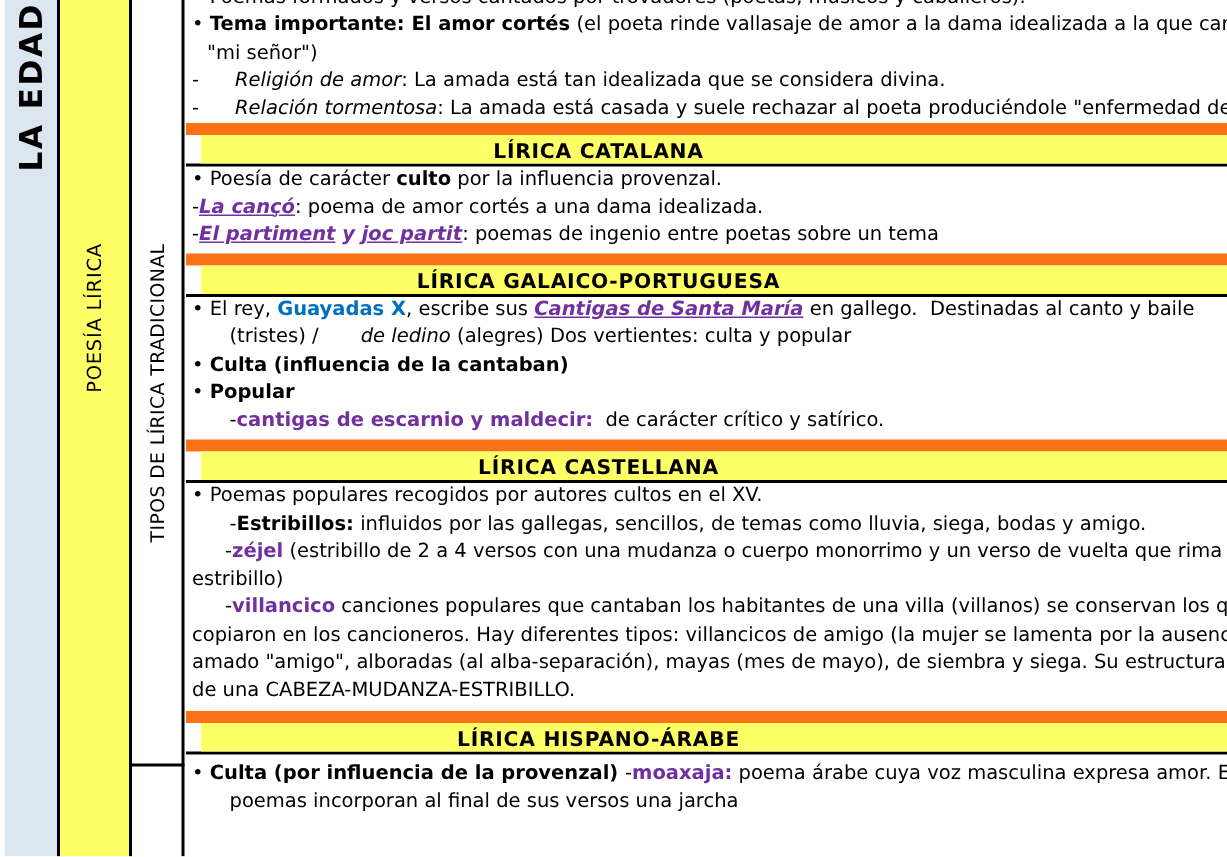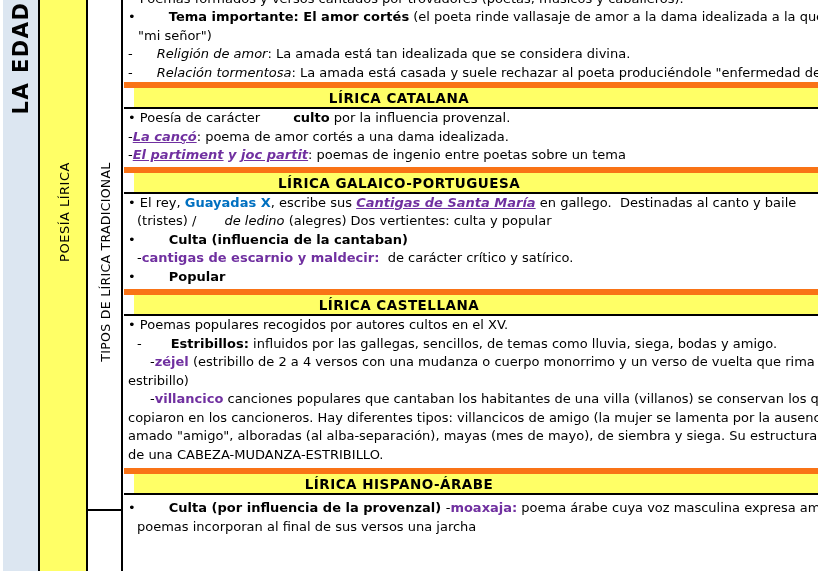--- a/index.html
+++ b/index.html
@@ -17,33 +17,33 @@
     position:absolute;transform:translate(-50%,-50%) rotate(-90deg);
     white-space:nowrap;color:#000;
   }
   #label-edad{left:21px;top:58px;font-size:21px;font-weight:bold;letter-spacing:1.5px;}
   #label-poesia{left:64px;top:212px;font-size:13px;letter-spacing:0.5px;}
   #label-tipos{left:105px;top:262px;font-size:12.5px;letter-spacing:0.3px;}
   
   #content{position:absolute;left:124px;top:0;width:694px;height:571px;}
   .line{height:18.5px;line-height:18.5px;font-size:13px;white-space:pre;overflow:visible;}
   .ind0{padding-left:4px;}
-  .ind1{padding-left:13px;}
+  .ind1{padding-left:29px;}
   .ind2{padding-left:26px;}
   .ind3{padding-left:4px;}
   .ind4{padding-left:14px;}
   .clip-top{height:8px;overflow:hidden;}
   .clip-top .line-inner{display:block;position:relative;top:-10px;}
-  .seg-b{font-weight:bold;margin-left:29px;}
+  .seg-b{font-weight:bold;}
   .seg-i{font-style:italic;margin-left:24px;}
   .seg-pu{color:#7030a0;font-weight:bold;font-style:italic;text-decoration:underline;}
   .seg-pi{color:#7030a0;font-weight:bold;font-style:italic;}
   .seg-pb{color:#7030a0;font-weight:bold;}
   .seg-bb{color:#0070c0;font-weight:bold;}
-  .header-block{border-top:6px solid #f97316;border-bottom:2px solid #000;}
+  .header-block{border-top:8px solid #f97316;border-bottom:2px solid #000;}
   .header-bar{margin-left:10px;height:19px;line-height:19px;background:#ffff66;}
   .header-text{
     display:inline-block;width:530px;text-align:center;
     font-weight:bold;font-size:13.5px;letter-spacing:0.5px;color:#000;
   }
   .sec-catalana{padding-bottom:2px;}
   .sec-galaico{padding-bottom:3px;}
   .sec-castellana{padding-bottom:4px;}
   .sec-hispanoarabe{padding-top:4px;}
 </style>
@@ -77,22 +77,22 @@
         <div class="line ind0"><span class="line-inner"><span>-</span><span class="seg-pu">La cançó</span><span>: poema de amor cortés a una dama idealizada.</span></span></div>
         <div class="line ind0"><span class="line-inner"><span>-</span><span class="seg-pu">El partiment</span><span class="seg-pi"> y </span><span class="seg-pu">joc partit</span><span>: poemas de ingenio entre poetas sobre un tema</span></span></div>
       </div>
       <div class="header-block">
         <div class="header-bar"><span class="header-text">LÍRICA GALAICO-PORTUGUESA</span></div>
       </div>
       <div class="sec-body sec-galaico">
         <div class="line ind0"><span class="line-inner"><span>• El rey, </span><span class="seg-bb">Guayadas X</span><span>, escribe sus </span><span class="seg-pu">Cantigas de Santa María</span><span> en gallego.  Destinadas al canto y baile </span><span class="seg-i">Guayadas</span></span></div>
         <div class="line ind1"><span class="line-inner"><span>(tristes) / </span><span class="seg-i">de ledino</span><span> (alegres) Dos vertientes: culta y popular</span></span></div>
         <div class="line ind0"><span class="line-inner"><span>• </span><span class="seg-b">Culta (influencia de la cantaban)</span></span></div>
+        <div class="line ind0"><span class="line-inner"><span>• </span><span class="seg-b">Popular</span></span></div>
         <div class="line ind1"><span class="line-inner"><span>-</span><span class="seg-pb">cantigas de escarnio y maldecir:</span><span>  de carácter crítico y satírico.</span></span></div>
-        <div class="line ind0"><span class="line-inner"><span>• </span><span class="seg-b">Popular</span></span></div>
       </div>
       <div class="header-block">
         <div class="header-bar"><span class="header-text">LÍRICA CASTELLANA</span></div>
       </div>
       <div class="sec-body sec-castellana">
         <div class="line ind0"><span class="line-inner"><span>• Poemas populares recogidos por autores cultos en el XV.</span></span></div>
         <div class="line ind1"><span class="line-inner"><span>-</span><span class="seg-b">Estribillos:</span><span> influidos por las gallegas, sencillos, de temas como lluvia, siega, bodas y amigo.</span></span></div>
         <div class="line ind2"><span class="line-inner"><span>-</span><span class="seg-pb">zéjel</span><span> (estribillo de 2 a 4 versos con una mudanza o cuerpo monorrimo y un verso de vuelta que rima con</span></span></div>
         <div class="line ind3"><span class="line-inner"><span>estribillo)</span></span></div>
         <div class="line ind2"><span class="line-inner"><span>-</span><span class="seg-pb">villancico</span><span> canciones populares que cantaban los habitantes de una villa (villanos) se conservan los que</span></span></div>

